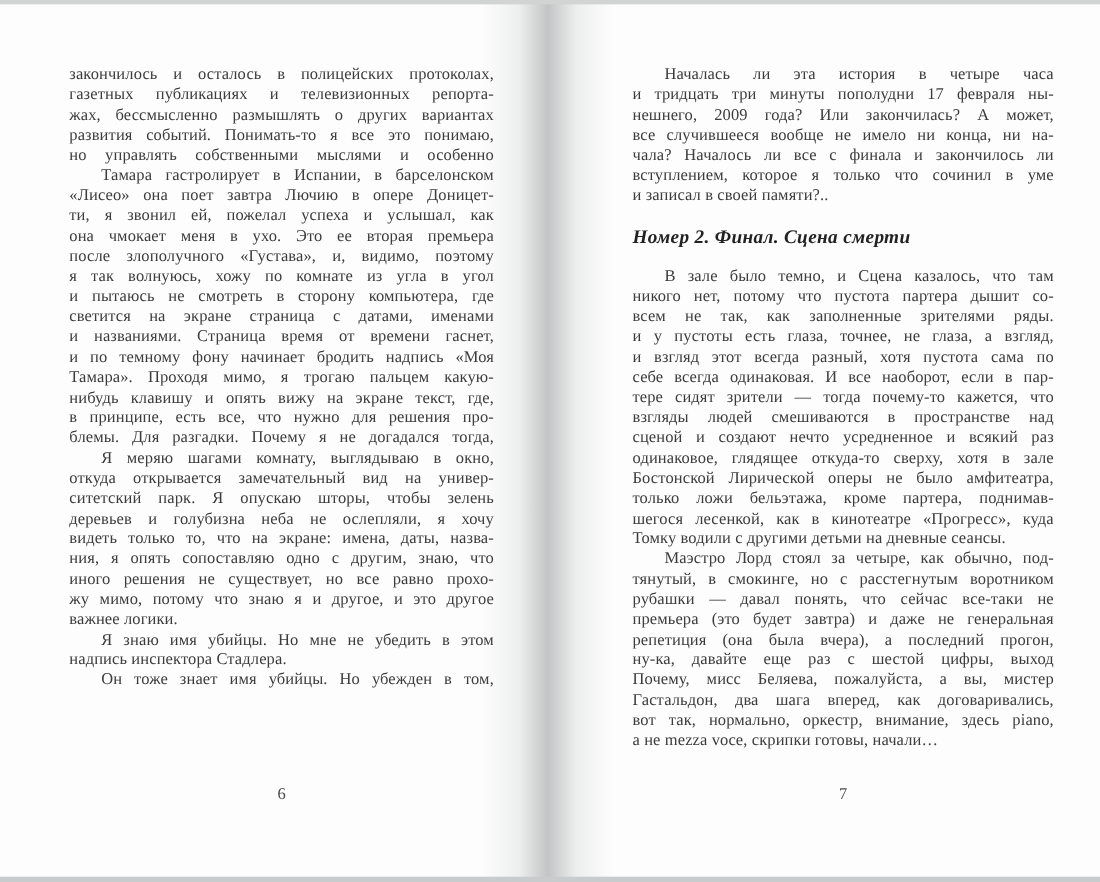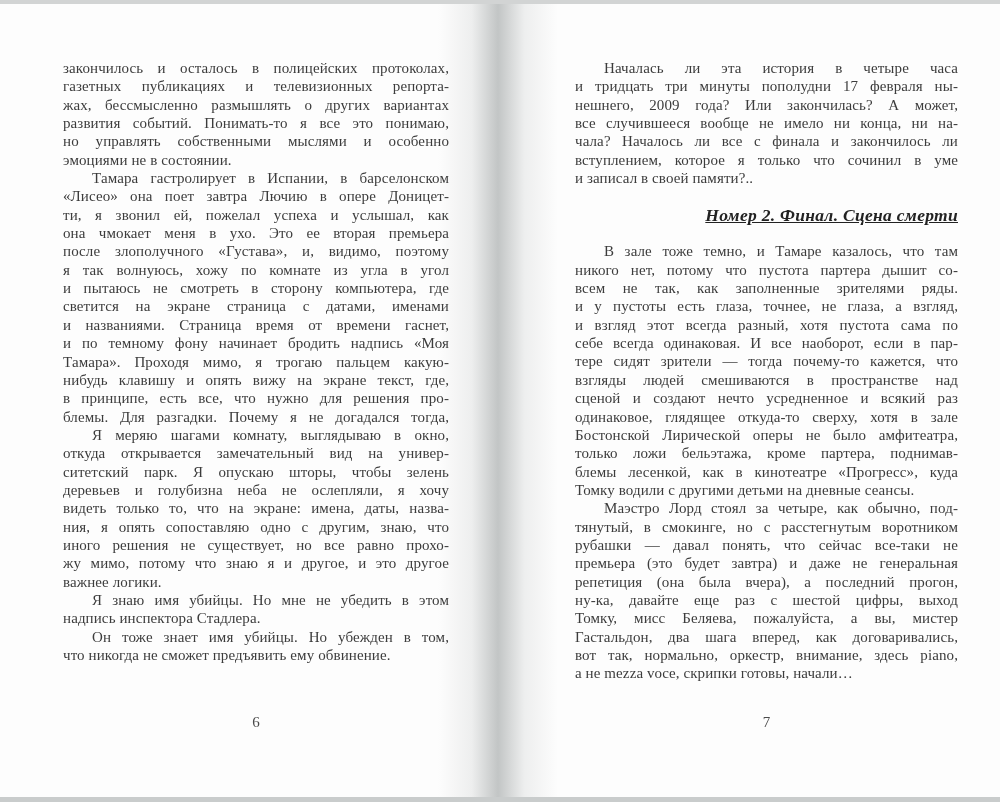--- a/index.html
+++ b/index.html
@@ -68,24 +68,23 @@
   }
   .tline.pe { text-align-last: left; }
   .tline.ind { text-indent: 29px; }
   .chapter-heading {
     margin-top: 17px;
     margin-bottom: 16px;
     line-height: 22px;
     font-size: 17.5px;
     font-weight: bold;
     font-style: italic;
-    text-align: right;
+    text-align: left;
     color: #222222;
     letter-spacing: 0.3px;
-    text-decoration: underline;
   }
   .page-number {
     position: absolute;
     top: 713px;
     text-align: center;
     font-size: 15px;
     line-height: 18px;
     color: #4a4a4a;
   }
   .page-left  .page-number { left: 63px; width: 386px; }
@@ -97,21 +96,20 @@
 <div class="spread">
 
   <div class="page page-left">
     <div class="text-col" id="left-col">
         <div class="paragraph">
           <div class="tline">закончилось и осталось в полицейских протоколах,</div>
           <div class="tline">газетных публикациях и телевизионных репорта-</div>
           <div class="tline">жах, бессмысленно размышлять о других вариантах</div>
           <div class="tline">развития событий. Понимать-то я все это понимаю,</div>
           <div class="tline">но управлять собственными мыслями и особенно</div>
-          <div class="tline pe">эмоциями не в состоянии.</div>
         </div>
         <div class="paragraph">
           <div class="tline ind">Тамара гастролирует в Испании, в барселонском</div>
           <div class="tline">«Лисео» она поет завтра Лючию в опере Доницет-</div>
           <div class="tline">ти, я звонил ей, пожелал успеха и услышал, как</div>
           <div class="tline">она чмокает меня в ухо. Это ее вторая премьера</div>
           <div class="tline">после злополучного «Густава», и, видимо, поэтому</div>
           <div class="tline">я так волнуюсь, хожу по комнате из угла в угол</div>
           <div class="tline">и пытаюсь не смотреть в сторону компьютера, где</div>
           <div class="tline">светится на экране страница с датами, именами</div>
@@ -132,62 +130,61 @@
           <div class="tline">иного решения не существует, но все равно прохо-</div>
           <div class="tline">жу мимо, потому что знаю я и другое, и это другое</div>
           <div class="tline pe">важнее логики.</div>
         </div>
         <div class="paragraph">
           <div class="tline ind">Я знаю имя убийцы. Но мне не убедить в этом</div>
           <div class="tline pe">надпись инспектора Стадлера.</div>
         </div>
         <div class="paragraph">
           <div class="tline ind">Он тоже знает имя убийцы. Но убежден в том,</div>
-          <div class="tline pe">что никогда не сможет предъявить ему обвинение.</div>
         </div>
       </div>
     <div class="page-number">6</div>
   </div>
 
   <div class="page page-right">
     <div class="text-col" id="right-col">
         <div class="paragraph">
           <div class="tline ind">Началась ли эта история в четыре часа</div>
           <div class="tline">и тридцать три минуты пополудни 17 февраля ны-</div>
           <div class="tline">нешнего, 2009 года? Или закончилась? А может,</div>
           <div class="tline">все случившееся вообще не имело ни конца, ни на-</div>
           <div class="tline">чала? Началось ли все с финала и закончилось ли</div>
           <div class="tline">вступлением, которое я только что сочинил в уме</div>
           <div class="tline pe">и записал в своей памяти?..</div>
         </div>
         <div class="chapter-heading">Номер 2. Финал. Сцена смерти</div>
         <div class="paragraph">
-          <div class="tline ind">В зале тоже темно, и Тамаре казалось, что там</div>
+          <div class="tline ind">В зале было темно, и Сцена казалось, что там</div>
           <div class="tline">никого нет, потому что пустота партера дышит со-</div>
           <div class="tline">всем не так, как заполненные зрителями ряды.</div>
           <div class="tline">и у пустоты есть глаза, точнее, не глаза, а взгляд,</div>
           <div class="tline">и взгляд этот всегда разный, хотя пустота сама по</div>
           <div class="tline">себе всегда одинаковая. И все наоборот, если в пар-</div>
           <div class="tline">тере сидят зрители — тогда почему-то кажется, что</div>
           <div class="tline">взгляды людей смешиваются в пространстве над</div>
           <div class="tline">сценой и создают нечто усредненное и всякий раз</div>
           <div class="tline">одинаковое, глядящее откуда-то сверху, хотя в зале</div>
           <div class="tline">Бостонской Лирической оперы не было амфитеатра,</div>
           <div class="tline">только ложи бельэтажа, кроме партера, поднимав-</div>
-          <div class="tline">блемы лесенкой, как в кинотеатре «Прогресс», куда</div>
+          <div class="tline">шегося лесенкой, как в кинотеатре «Прогресс», куда</div>
           <div class="tline pe">Томку водили с другими детьми на дневные сеансы.</div>
         </div>
         <div class="paragraph">
           <div class="tline ind">Маэстро Лорд стоял за четыре, как обычно, под-</div>
           <div class="tline">тянутый, в смокинге, но с расстегнутым воротником</div>
           <div class="tline">рубашки — давал понять, что сейчас все-таки не</div>
           <div class="tline">премьера (это будет завтра) и даже не генеральная</div>
           <div class="tline">репетиция (она была вчера), а последний прогон,</div>
           <div class="tline">ну-ка, давайте еще раз с шестой цифры, выход</div>
-          <div class="tline">Томку, мисс Беляева, пожалуйста, а вы, мистер</div>
+          <div class="tline">Почему, мисс Беляева, пожалуйста, а вы, мистер</div>
           <div class="tline">Гастальдон, два шага вперед, как договаривались,</div>
           <div class="tline">вот так, нормально, оркестр, внимание, здесь piano,</div>
           <div class="tline pe">а не mezza voce, скрипки готовы, начали…</div>
         </div>
       </div>
     <div class="page-number">7</div>
   </div>
 
   <div class="gutter-shadow"></div>
   <div class="edge-strip-top"></div>

